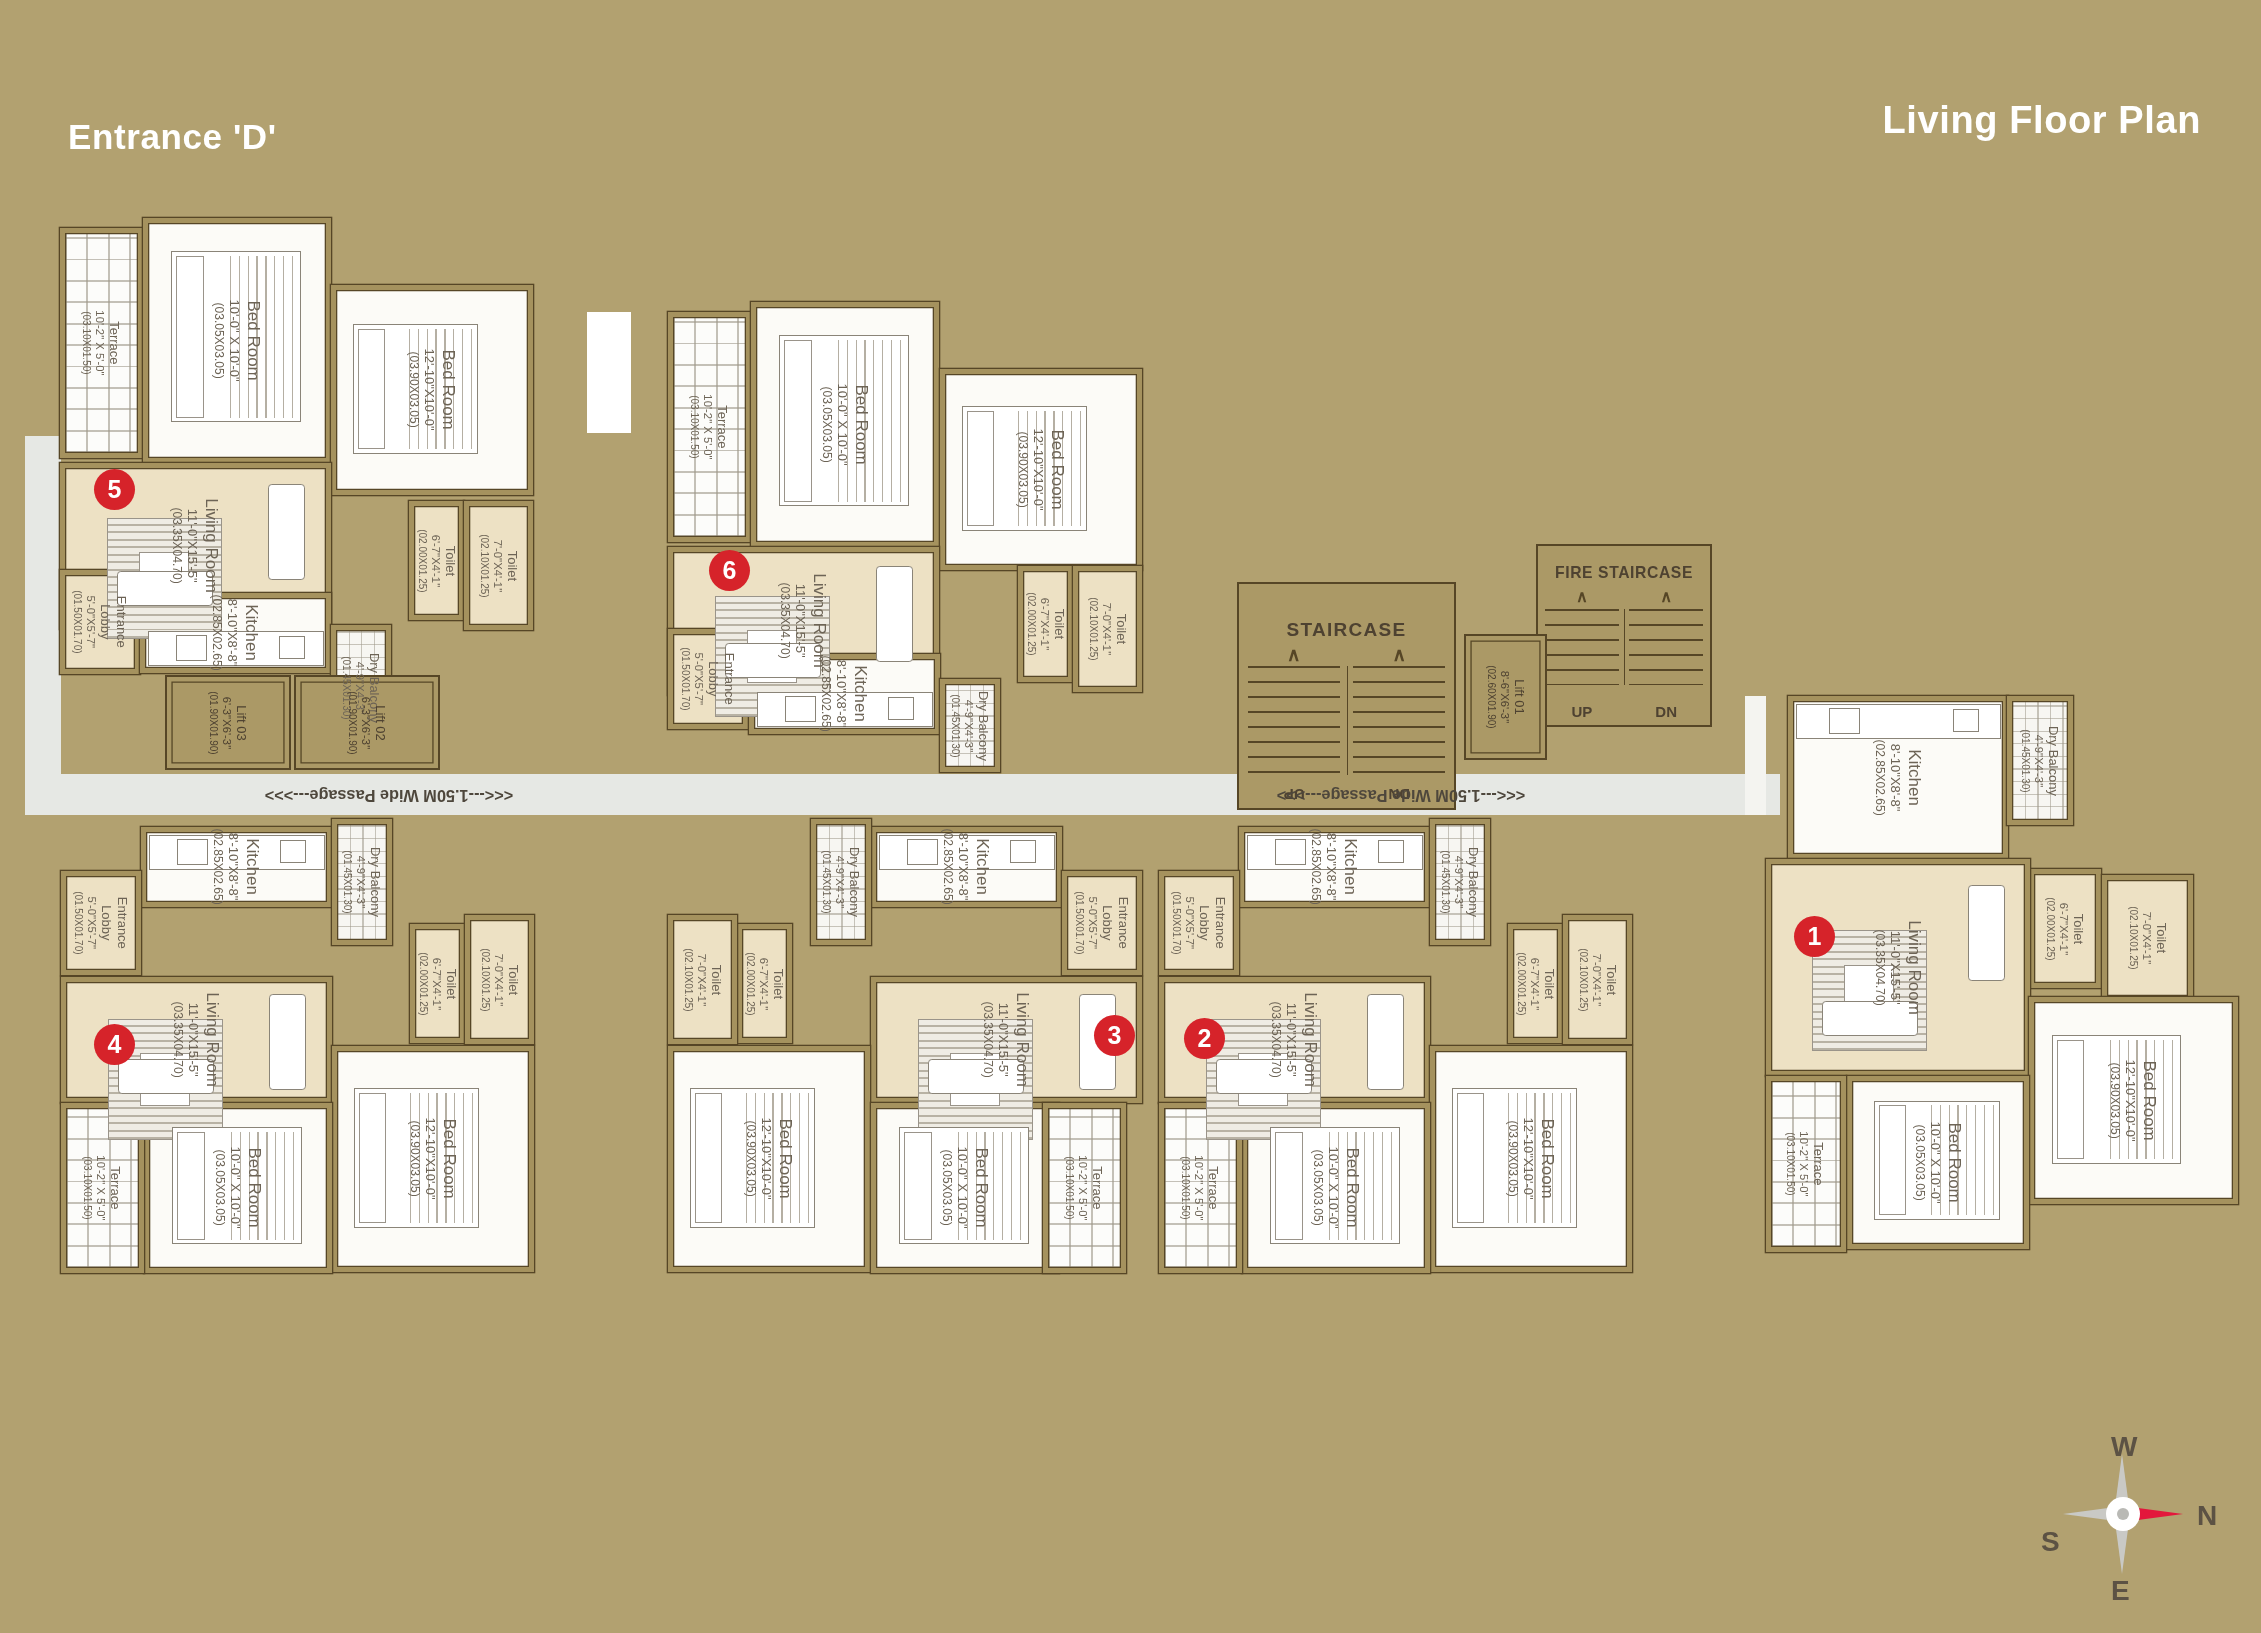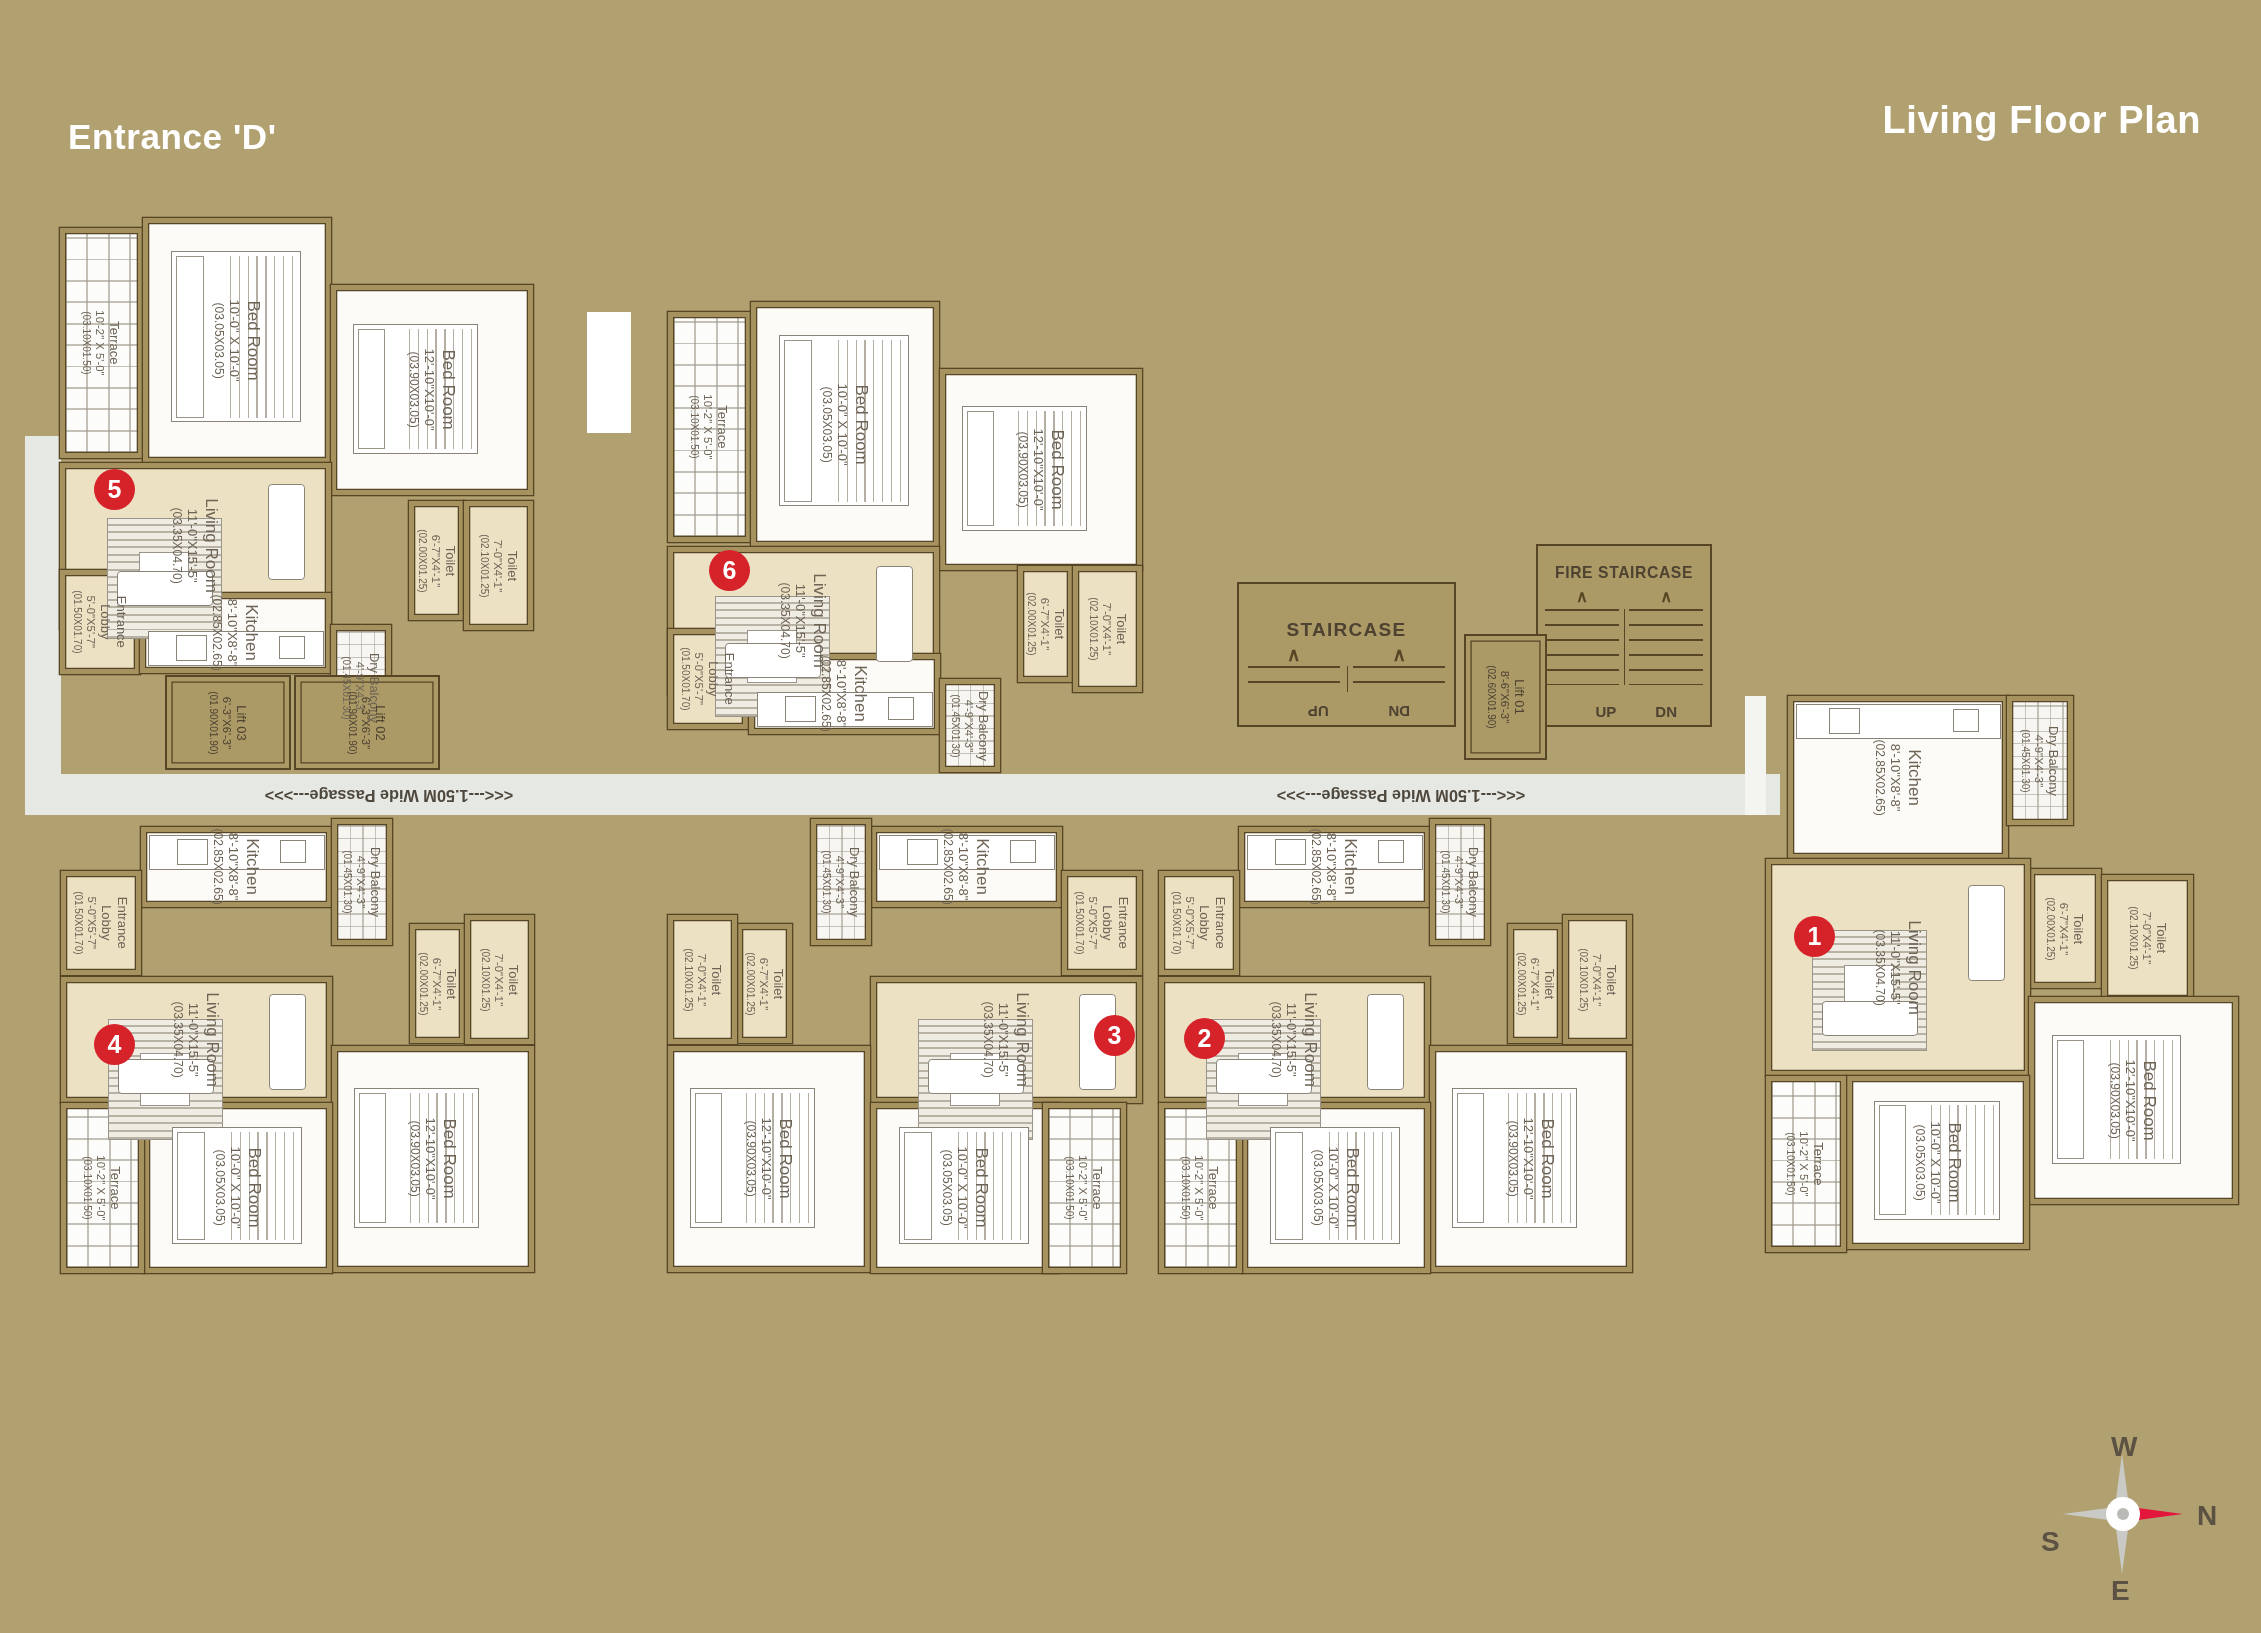--- a/index.html
+++ b/index.html
@@ -67,21 +67,21 @@
         background:repeating-linear-gradient(180deg,#564626 0 1.9px,transparent 1.9px 15px);}
   .tcol.left{left:4%;} .tcol.right{right:4%;}
   .tdiv{position:absolute;left:50%;top:82px;bottom:33px;border-left:1.9px solid #564626;}
   .chev{position:absolute;top:59px;width:43%;text-align:center;font-size:19px;color:#564626;font-weight:bold;}
   .chev.left{left:4%;} .chev.right{right:4%;}
   .chev::before{content:"\2227";}
   #fire-staircase .tcol{top:63px;bottom:40px;}
   #fire-staircase .tdiv{top:63px;bottom:40px;}
   #fire-staircase .chev{top:41px;font-size:16.3px;}
   .updn{position:absolute;bottom:5px;font-size:15px;font-weight:bold;color:#4e4231;width:43%;text-align:center;}
-  .updn.upl{left:4%;margin-left:24px;} .updn.dnr{right:4%;}
+  .updn.upl{left:4%;} .updn.dnr{right:4%;}
   .flip{transform:rotate(180deg);}
   
   .lift{position:absolute;background:#ab9966;border:2.5px solid #564626;
         box-shadow:inset 0 0 0 4.4px #ab9966, inset 0 0 0 5.7px #564626;
         display:flex;align-items:center;justify-content:center;box-sizing:border-box;}
   .lift .rlabel{color:#4e4231;}
   
   #compass{position:absolute;left:2041px;top:1426px;width:176px;height:188px;}
   #compass .letter{position:absolute;font-size:28px;font-weight:bold;color:#5c5244;}
   .pet{position:absolute;width:0;height:0;}
@@ -529,21 +529,21 @@
           <span class="rname">Terrace</span>
           <span class="rdims">10'-2" X 5'-0"</span>
           <span class="rmetric">(03.10X01.50)</span>
         </div>
       </div>
       <div class="marker" style="left: 1794px; top: 916px;">
         <span>1</span>
       </div>
     </div>
 
-  <div class="core-block" id="staircase" style="left:1237px;top:582px;width:219px;height:145px;">
+  <div class="core-block" id="staircase" style="left:1237px;top:582px;width:219px;height:228px;">
     <div class="core-label">STAIRCASE</div>
     <div class="chev left"></div>
     <div class="chev right"></div>
     <div class="tcol left"></div>
     <div class="tcol right"></div>
     <div class="tdiv"></div>
     <div class="updn upl flip">UP</div>
     <div class="updn dnr flip">DN</div>
   </div>
 

